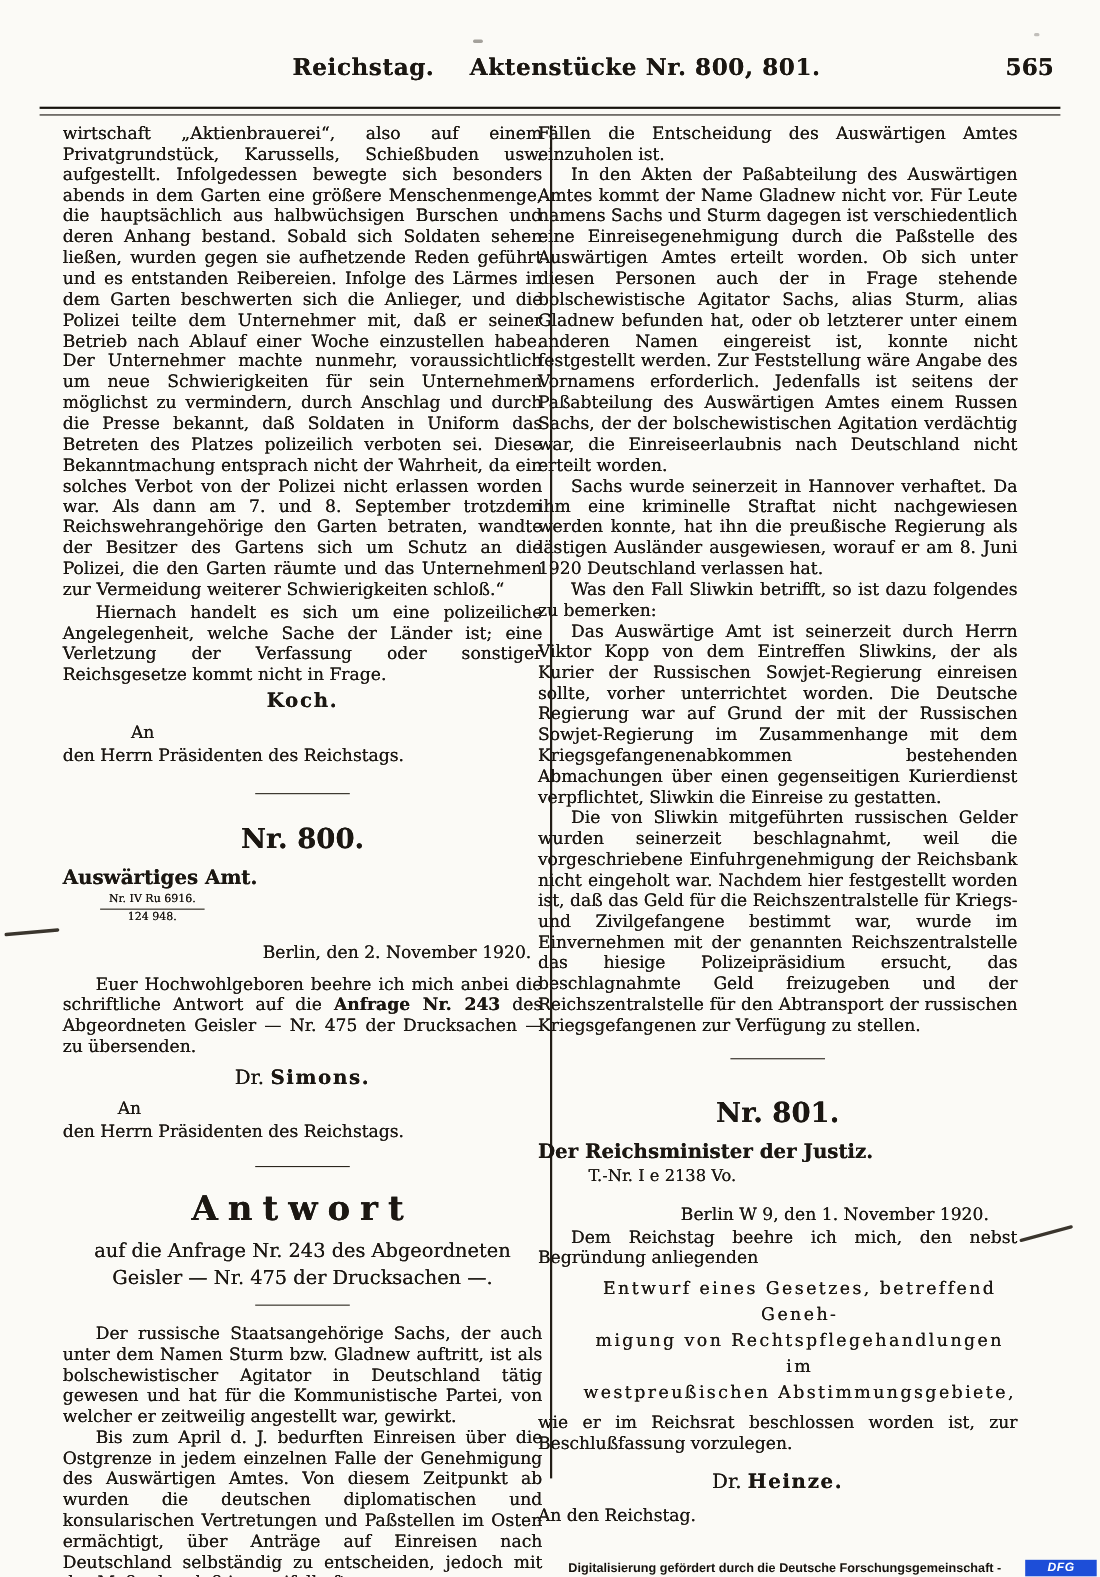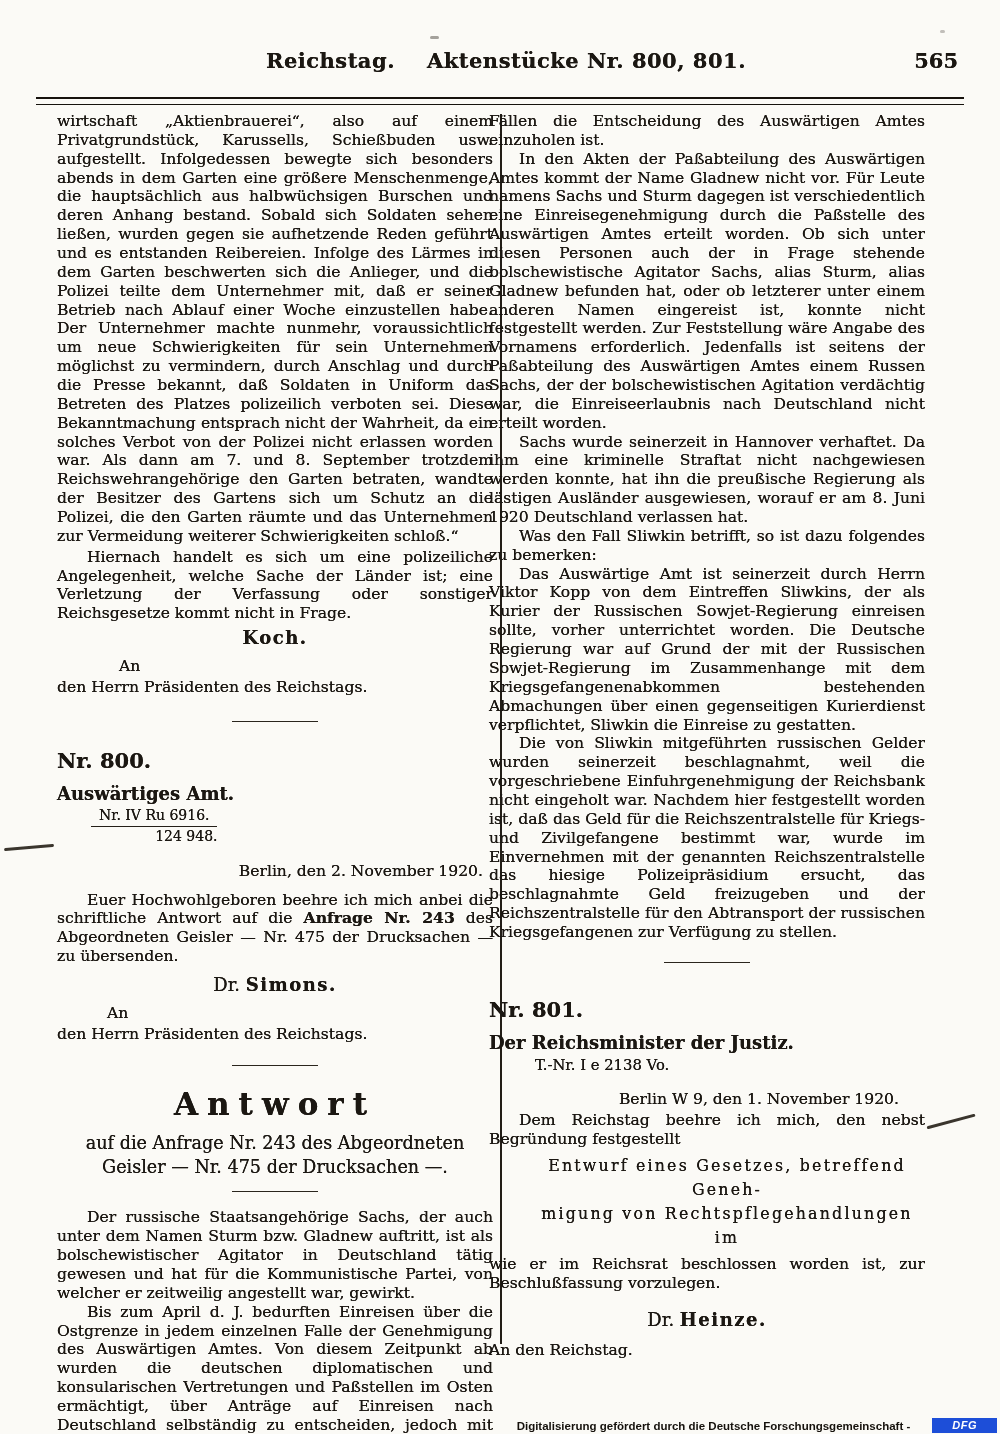--- a/index.html
+++ b/index.html
@@ -19,23 +19,23 @@
     border-top:2.5px solid #16120d;border-bottom:1.5px solid #16120d;}
   
   .divider{position:absolute;top:114px;left:500px;width:2px;height:1230px;background:#221d16;}
   .col{position:absolute;top:112px;width:436px;font-size:15.6px;line-height:1.21;text-align:justify;}
   .col-left{left:57px;}
   .col-right{left:489px;}
   p{margin:0;}
   .indent{text-indent:30px;}
   .sep{width:86px;border:0;border-top:1.5px solid #2a251d;margin:14px auto;}
   
-  .nr-heading{text-align:left;font-weight:bold;font-size:21px;margin:26px 0 10px;text-indent:0;}
+  .nr-heading{text-align:center;font-weight:bold;font-size:25px;margin:26px 0 10px;text-indent:0;}
   .sender{font-weight:bold;font-size:18px;text-align:left;text-indent:0;}
-  .ref-block{margin:2px 0 0 34px;display:inline-block;font-size:14px;text-align:right;}
+  .ref-block{margin:2px 0 0 34px;display:inline-block;font-size:10px;text-align:center;}
   .ref-top{border-bottom:1.6px solid #241f18;padding:0 8px 2px;}
   .ref-bottom{padding-top:1px;}
   .date-line{text-align:right;padding-right:10px;margin:16px 0 10px;text-indent:0;}
   .street-line{text-align:center;font-size:14.8px;margin:-6px 0 10px;text-indent:0;}
   .sig{text-align:center;font-size:18px;margin:8px 0 6px;text-indent:0;}
   .sig b{letter-spacing:1.5px;}
   .an-line{margin:8px 0 0 62px;text-indent:0;}
   .addressee{margin:2px 0 0 0;text-indent:0;}
   .antwort-title{text-align:center;font-weight:bold;font-size:31px;letter-spacing:9px;margin:20px 0 8px;text-indent:0;}
   .antwort-sub{text-align:center;font-size:17.6px;text-indent:0;line-height:1.35;}
@@ -102,24 +102,25 @@
     <p class="indent">Sachs wurde seinerzeit in Hannover verhaftet. Da ihm eine kriminelle Straftat nicht nachgewiesen werden konnte, hat ihn die preußische Regierung als lästigen Ausländer ausgewiesen, worauf er am 8. Juni 1920 Deutschland verlassen hat.</p>
     <p class="indent">Was den Fall Sliwkin betrifft, so ist dazu folgendes zu bemerken:</p>
     <p class="indent">Das Auswärtige Amt ist seinerzeit durch Herrn Viktor Kopp von dem Eintreffen Sliwkins, der als Kurier der Russischen Sowjet-Regierung einreisen sollte, vorher unterrichtet worden. Die Deutsche Regierung war auf Grund der mit der Russischen Sowjet-Regierung im Zusammenhange mit dem Kriegsgefangenenabkommen bestehenden Abmachungen über einen gegenseitigen Kurierdienst verpflichtet, Sliwkin die Einreise zu gestatten.</p>
     <p class="indent">Die von Sliwkin mitgeführten russischen Gelder wurden seinerzeit beschlagnahmt, weil die vorgeschriebene Einfuhrgenehmigung der Reichsbank nicht eingeholt war. Nachdem hier festgestellt worden ist, daß das Geld für die Reichszentralstelle für Kriegs- und Zivilgefangene bestimmt war, wurde im Einvernehmen mit der genannten Reichszentralstelle das hiesige Polizeipräsidium ersucht, das beschlagnahmte Geld freizugeben und der Reichszentralstelle für den Abtransport der russischen Kriegsgefangenen zur Verfügung zu stellen.</p>
     <hr class="sep" style="margin-top:20px;margin-bottom:0;">
 
     <p class="nr-heading" style="margin-top:34px;">Nr. 801.</p>
     <p class="sender">Der Reichsminister der Justiz.</p>
     <p style="margin:2px 0 0 46px;font-size:14.8px;text-align:left;text-indent:0;">T.-Nr. I e 2138 Vo.</p>
     <p class="date-line" style="padding-right:26px;margin-bottom:2px;">Berlin W 9, den 1. November 1920.</p>
-    <p class="indent">Dem Reichstag beehre ich mich, den nebst Begründung festgestellt</p>
+    <p class="indent">Dem Reichstag beehre ich mich, den nebst Begründung anliegenden</p>
     <div class="entwurf">
       <div>Entwurf eines Gesetzes, betreffend Geneh-</div>
       <div>migung von Rechtspflegehandlungen im</div>
+      <div>westpreußischen Abstimmungsgebiete,</div>
     </div>
     <p>wie er im Reichsrat beschlossen worden ist, zur Beschlußfassung vorzulegen.</p>
     <p class="sig" style="margin-top:16px;"><span>Dr. </span><b>Heinze.</b></p>
     <p class="addressee" style="margin-top:10px;">An den Reichstag.</p>
 
   </div>
 
   <div class="mark mark-left"></div>
   <div class="mark mark-right"></div>
   <div class="mark speck1"></div>

